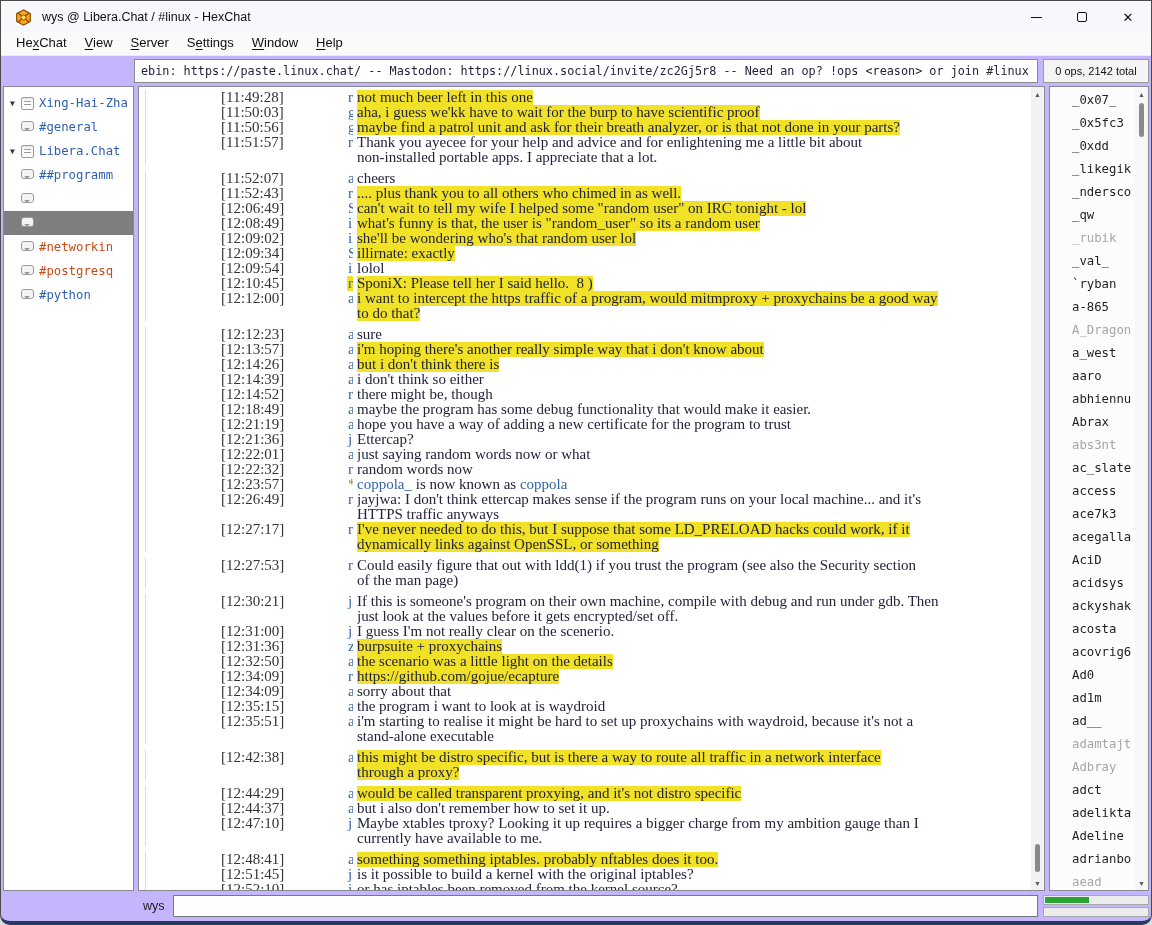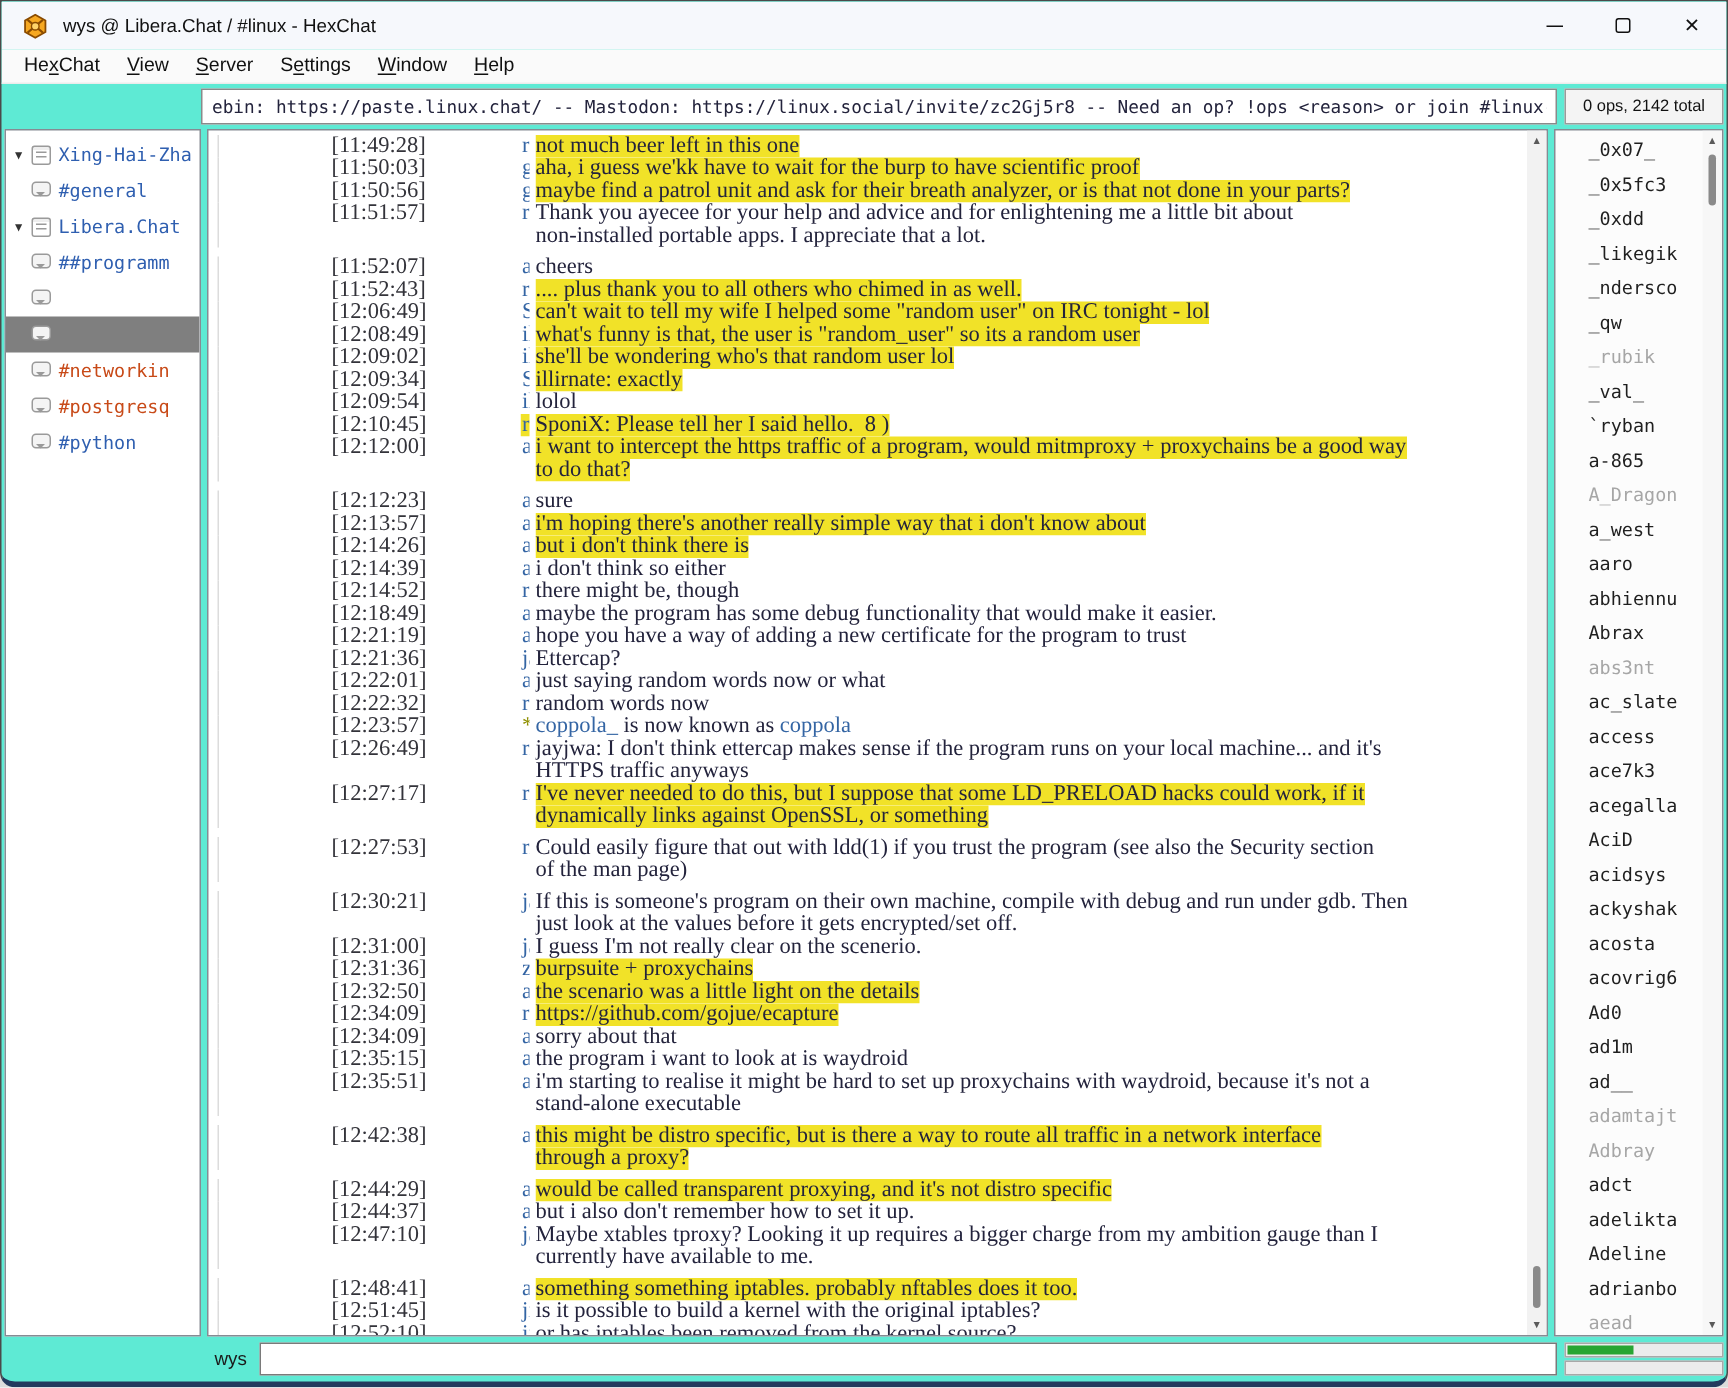--- a/index.html
+++ b/index.html
@@ -1,19 +1,19 @@
 <!DOCTYPE html>
 <html style="--hl: #f1e228; --nick-blue: #3465a4; --tree-blue: #2f5fb0; --tree-red: #c84a18; --away: #a6a6a6; --meter-green: #28a532;"><head>
 <meta charset="utf-8">
 <style>
   * { box-sizing: border-box; margin: 0; padding: 0; }
   body { font-family: "Liberation Sans", sans-serif; background:#dcdcdc; }
   .window{
     width:1152px; height:925px; display:flex; flex-direction:column;
-    background:#5eead4; border:1px solid #4a4a4a; border-bottom:4px solid #243a5e;
+    background:#c4b5fd; border:1px solid #4a4a4a; border-bottom:4px solid #243a5e;
     border-radius:0 0 10px 10px; overflow:hidden;
   }
   
   .titlebar{height:32px; background:#f6f8fc; display:flex; align-items:center; flex:0 0 auto;}
   .titlebar .app-icon{width:17px;height:17px;margin:0 10px 0 14px;}
   .titlebar .title{font-size:12.5px; color:#111;}
   .winbtns{margin-left:auto; display:flex; height:100%;}
   .winbtn{width:46px; height:100%; display:flex; align-items:center; justify-content:center;
           font-size:13px; color:#111; font-family:"DejaVu Sans", sans-serif;}
   .glyph-min{width:11px;height:1px;background:#111;display:block;}
@@ -70,21 +70,21 @@
   .seg-nick{color:var(--nick-blue);margin-top:24px;}
   
   .vscroll{width:13px; flex:0 0 auto; background:#f2f2f2; position:relative;}
   .vs-arrow{position:absolute; left:0; width:13px; height:14px; display:flex; align-items:center; justify-content:center;
             font-size:7px; color:#5a5a5a;}
   .vs-up{top:0;} .vs-down{bottom:0;}
   .vs-thumb{position:absolute; left:4px; width:5px; background:#8a8a8a; border-radius:3px;}
   .chat-thumb{bottom:18px; height:28px;}
   .user-thumb{top:16px; height:34px;}
   
-  .userlistwrap{width:113px; flex:0 0 auto; display:flex; overflow:hidden; background:#fcfcfc;justify-content:space-between;}
+  .userlistwrap{width:100px; flex:0 0 auto; display:flex; overflow:hidden; background:#fcfcfc;justify-content:space-between;}
   .userlist{flex:1; overflow:hidden; padding:2px 0 0 0; font-family:"DejaVu Sans Mono", monospace; font-size:12.3px;}
   .user-row{height:23px; line-height:23px; padding-left:22px; color:#1f1f1f; white-space:nowrap; overflow:hidden;}
   .user-row.away{color:var(--away);}
   
   .inputrow{height:30px; display:flex; align-items:center; padding:3px 2px; flex:0 0 auto;}
   .input-spacer{width:130px; flex:0 0 auto;}
   .mynick{font-size:12.5px; color:#1a1a1a; margin:0 8px 0 10px;}
   .msg-input{flex:1; height:22px; border:1px solid #7a7a7a; background:#fff; padding:0 5px;
      font-family:"DejaVu Sans Mono", monospace; font-size:12px; color:#23233c;}
   .meters{width:106px; flex:0 0 auto; margin-left:5px; display:flex; flex-direction:column; gap:2px;}

